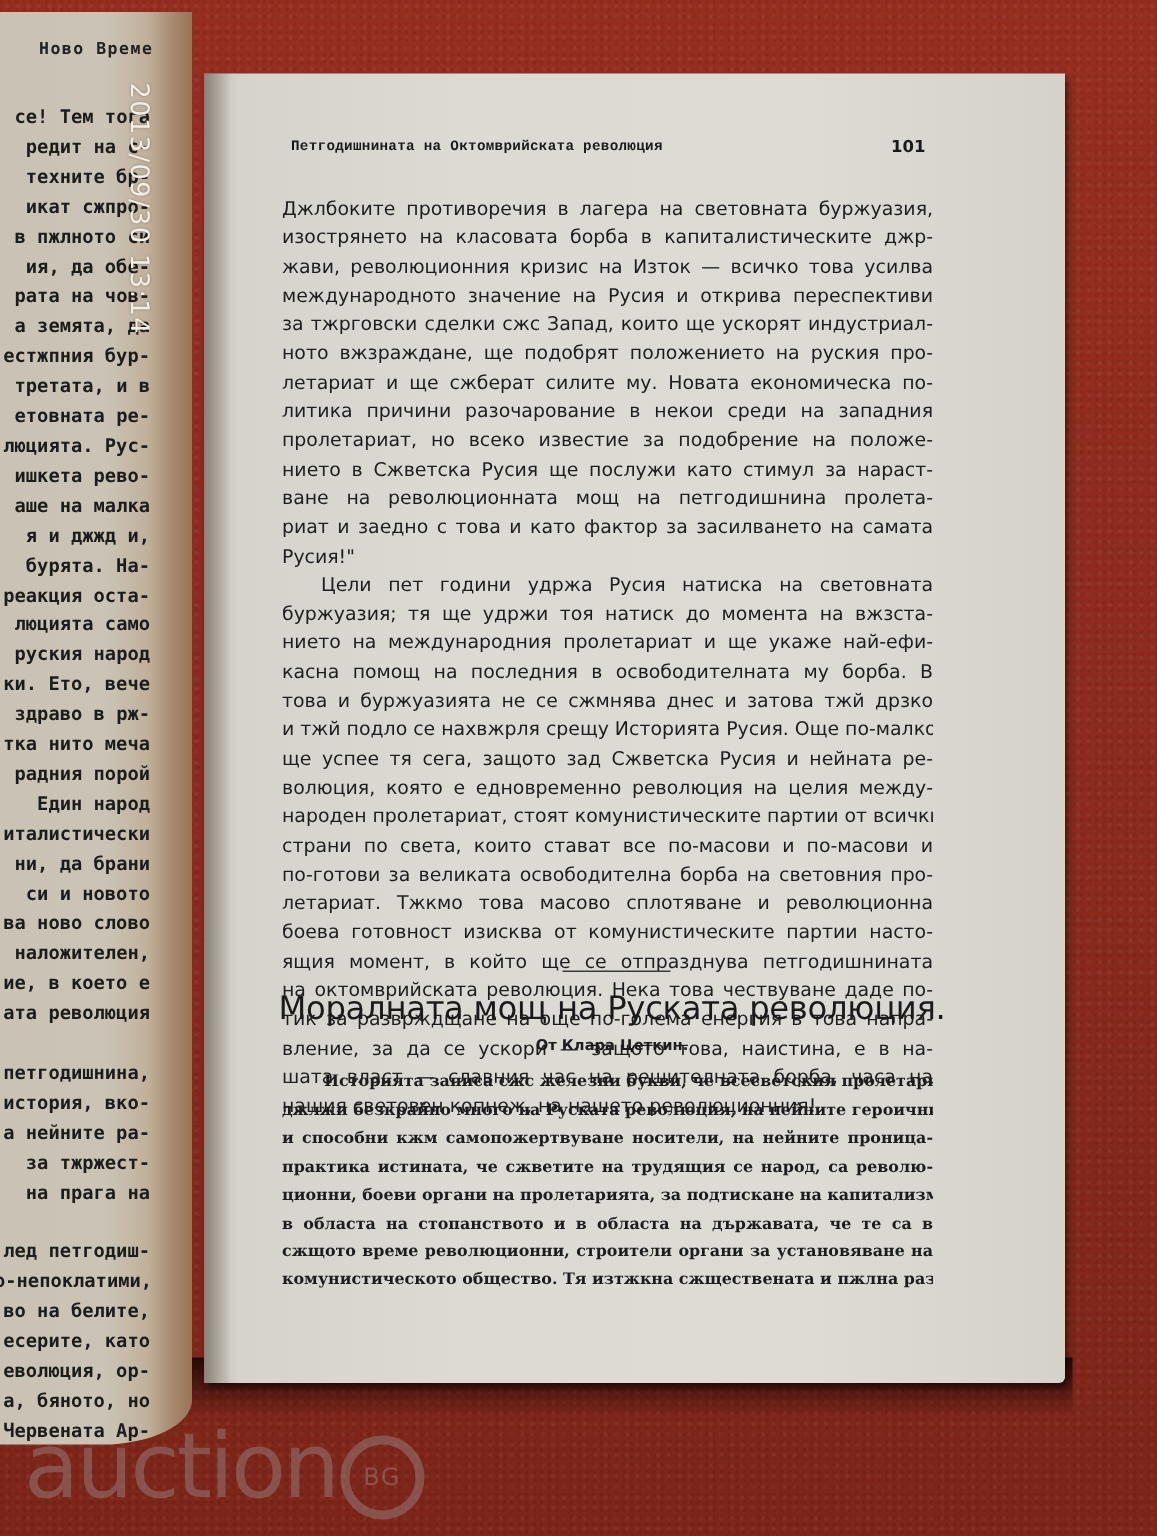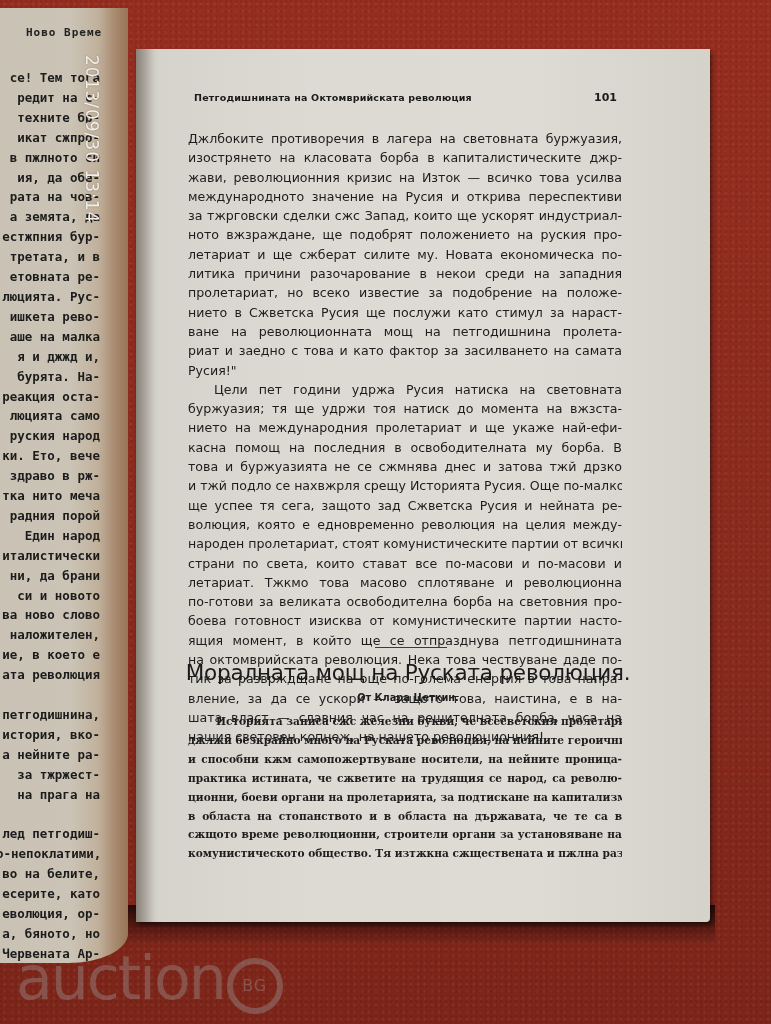--- a/index.html
+++ b/index.html
@@ -52,21 +52,21 @@
       background: linear-gradient(90deg, #b8b3aa 0%, #d6d3cc 4%, #dcdad3 30%, #dddbd4 70%, #d5d2ca 100%);
       box-shadow: 2px 3px 4px rgba(0,0,0,0.5);
       border-bottom-right-radius: 4px;
     }
     .gutter-shadow {
       position: absolute; left: 0; top: 0; width: 18px; height: 100%;
       background: linear-gradient(90deg, rgba(80,70,60,0.45), rgba(80,70,60,0));
     }
     .running-head {
       position: absolute; left: 58px; top: 43px; font-size: 9.5px; font-weight: bold;
-      color: #1a1a1a; letter-spacing: 0.2px;
+      color: #1a1a1a; letter-spacing: 0.2px; font-family: Liberation Mono, monospace;
     }
     .page-number {
       position: absolute; left: 458px; top: 42px; font-size: 11px; font-weight: bold; color: #1a1a1a;
     }
     .body-text {
       position: absolute; left: 52px; top: 80px; width: 434px;
       font-family: "DejaVu Sans", sans-serif; font-size: 12.6px; line-height: 19.3px;
       color: #1d1d1d; text-align: justify;
     }
     .body-text .ln { display: block; text-align: justify; text-align-last: justify; white-space: nowrap; overflow: hidden; }
@@ -182,22 +182,22 @@
       <span class="ln indent">Цели пет години удржа Русия натиска на световната</span>
       <span class="ln">буржуазия; тя ще удржи тоя натиск до момента на вжзста-</span>
       <span class="ln">нието на международния пролетариат и ще укаже най-ефи-</span>
       <span class="ln">касна помощ на последния в освободителната му борба. В</span>
       <span class="ln">това и буржуазията не се сжмнява днес и затова тжй дрзко</span>
       <span class="ln">и тжй подло се нахвжрля срещу Историята Русия. Още по-малко</span>
       <span class="ln">ще успее тя сега, защото зад Сжветска Русия и нейната ре-</span>
       <span class="ln">волюция, която е едновременно революция на целия между-</span>
       <span class="ln">народен пролетариат, стоят комунистическите партии от всички</span>
       <span class="ln">страни по света, които стават все по-масови и по-масови и</span>
+      <span class="ln">по-готови за великата освободителна борба на световния про-</span>
       <span class="ln">летариат. Тжкмо това масово сплотяване и революционна</span>
-      <span class="ln">по-готови за великата освободителна борба на световния про-</span>
       <span class="ln">боева готовност изисква от комунистическите партии насто-</span>
       <span class="ln">ящия момент, в който ще се отпразднува петгодишнината</span>
       <span class="ln">на октомврийската революция. Нека това чествуване даде по-</span>
       <span class="ln">тик за разврждщане на още по-голема енергия в това напра-</span>
       <span class="ln">вление, за да се ускори — защото това, наистина, е в на-</span>
       <span class="ln">шата власт — славния час на решителната борба, часа на</span>
       <span class="ln last">нашия световен копнеж, на нашето революционния!</span>
     </div>
   <div class="divider"></div>
   <div class="article-title">Моралната мощ на Руската революция.</div>

